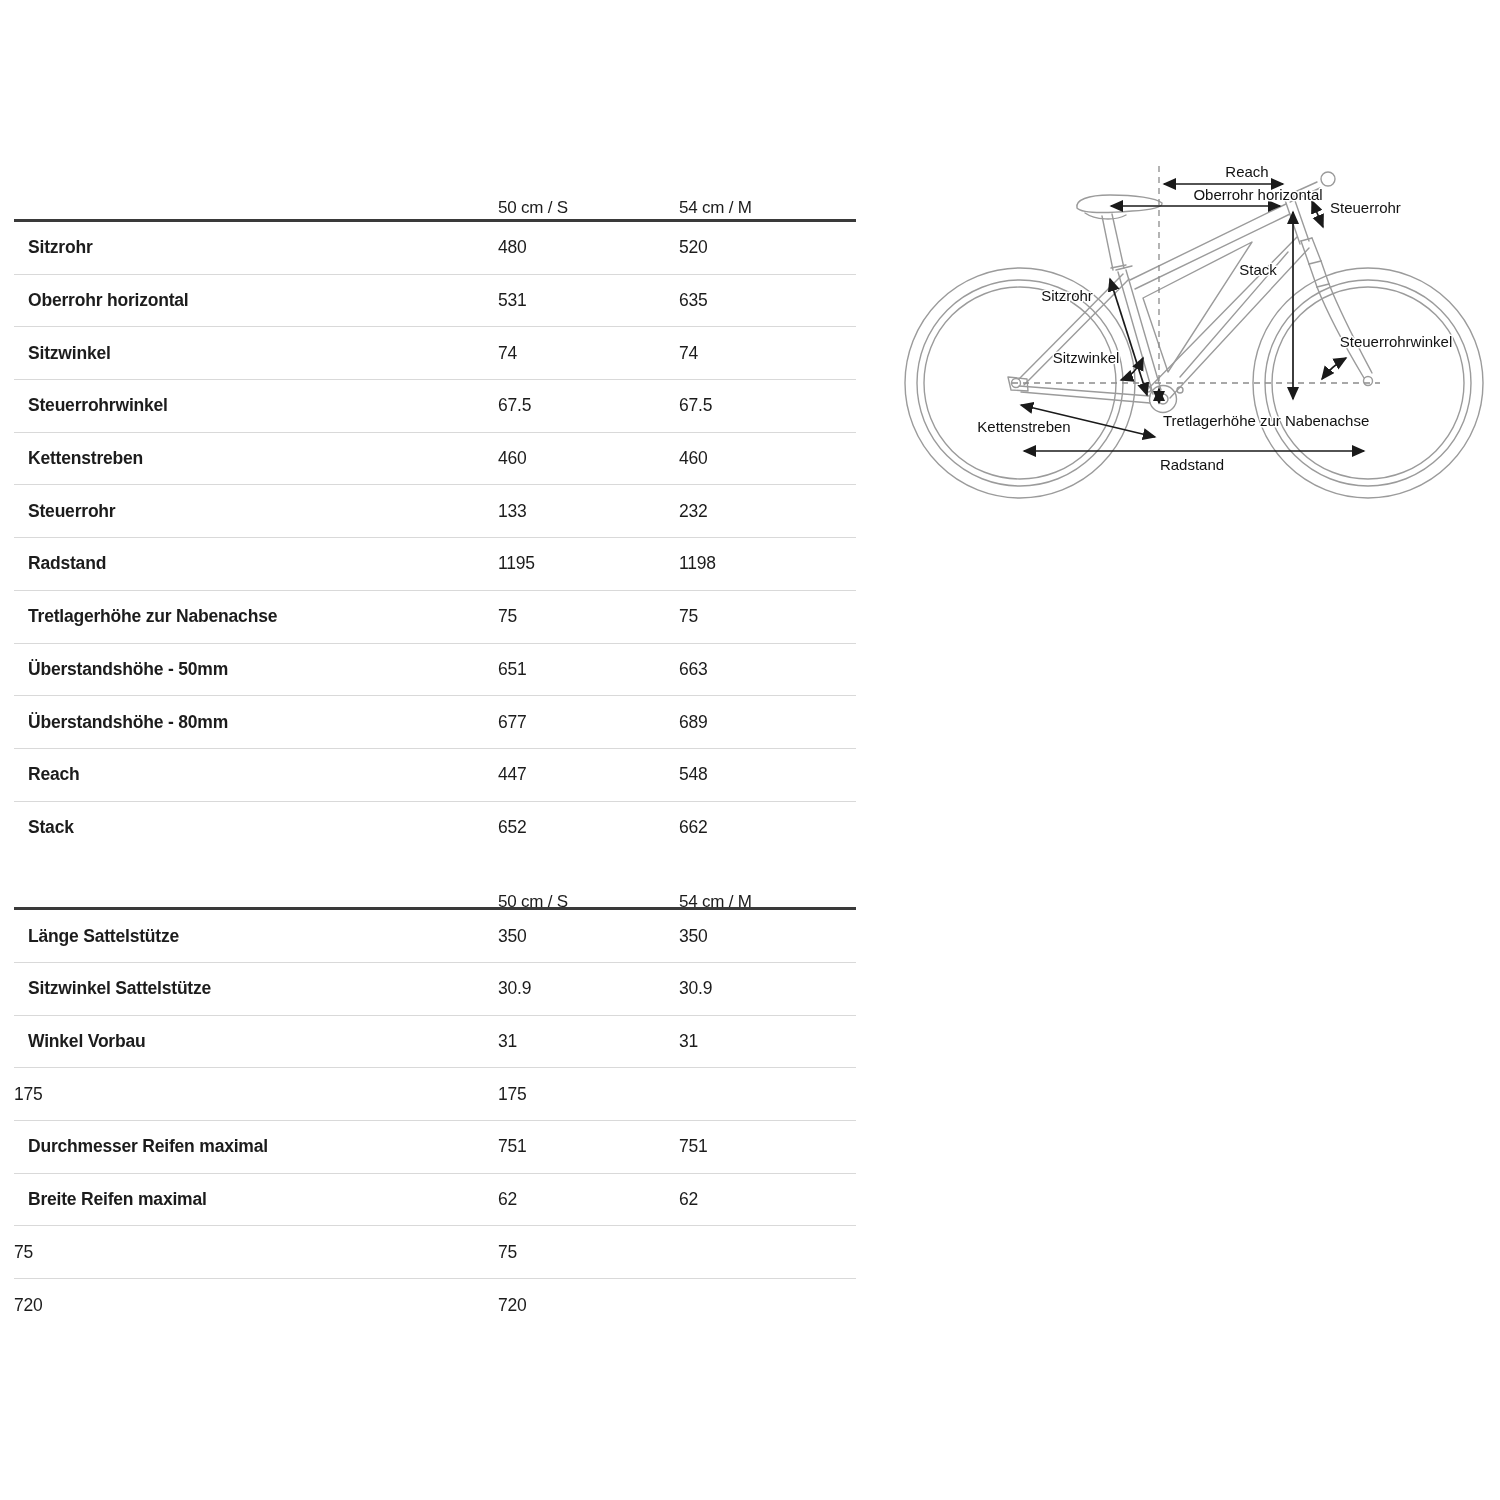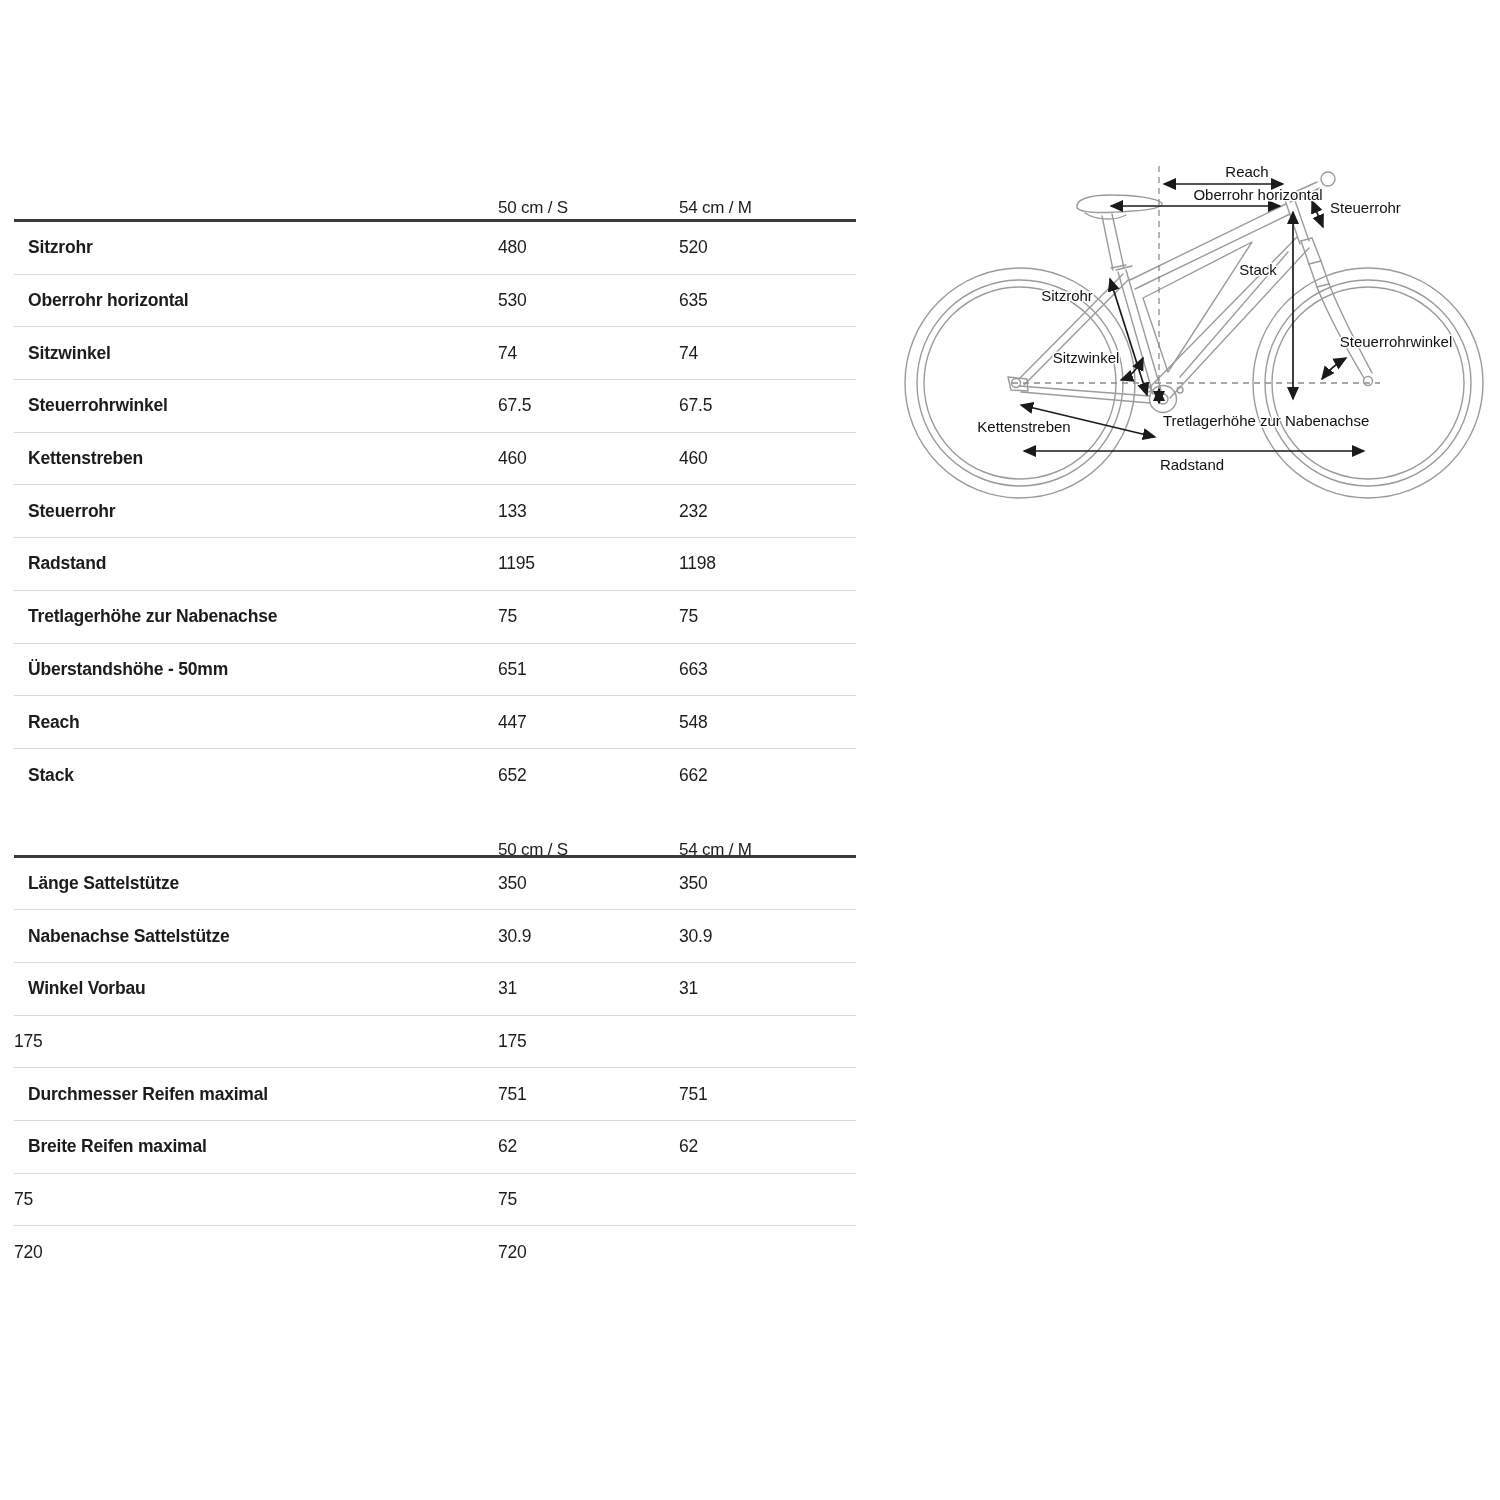--- a/index.html
+++ b/index.html
@@ -48,21 +48,21 @@
       <div class="cell">50 cm / S</div>
       <div class="cell">54 cm / M</div>
     </div>
     <div class="g-row">
       <div class="cell label">Sitzrohr</div>
       <div class="cell">480</div>
       <div class="cell">520</div>
     </div>
     <div class="g-row">
       <div class="cell label">Oberrohr horizontal</div>
-      <div class="cell">530</div>
+      <div class="cell">531</div>
       <div class="cell">635</div>
     </div>
     <div class="g-row">
       <div class="cell label">Sitzwinkel</div>
       <div class="cell">74</div>
       <div class="cell">74</div>
     </div>
     <div class="g-row">
       <div class="cell label">Steuerrohrwinkel</div>
       <div class="cell">67.5</div>
@@ -85,20 +85,25 @@
     </div>
     <div class="g-row">
       <div class="cell label">Tretlagerhöhe zur Nabenachse</div>
       <div class="cell">75</div>
       <div class="cell">75</div>
     </div>
     <div class="g-row">
       <div class="cell label">Überstandshöhe - 50mm</div>
       <div class="cell">651</div>
       <div class="cell">663</div>
+    </div>
+    <div class="g-row">
+      <div class="cell label">Überstandshöhe - 80mm</div>
+      <div class="cell">677</div>
+      <div class="cell">689</div>
     </div>
     <div class="g-row">
       <div class="cell label">Reach</div>
       <div class="cell">447</div>
       <div class="cell">548</div>
     </div>
     <div class="g-row">
       <div class="cell label">Stack</div>
       <div class="cell">652</div>
       <div class="cell">662</div>
@@ -110,21 +115,21 @@
       <div class="cell label"></div>
       <div class="cell">50 cm / S</div>
       <div class="cell">54 cm / M</div>
     </div>
     <div class="g-row">
       <div class="cell label">Länge Sattelstütze</div>
       <div class="cell">350</div>
       <div class="cell">350</div>
     </div>
     <div class="g-row">
-      <div class="cell label">Nabenachse Sattelstütze</div>
+      <div class="cell label">Sitzwinkel Sattelstütze</div>
       <div class="cell">30.9</div>
       <div class="cell">30.9</div>
     </div>
     <div class="g-row">
       <div class="cell label">Winkel Vorbau</div>
       <div class="cell">31</div>
       <div class="cell">31</div>
     </div>
     <div class="g-row">
       <div class="cell">175</div>

